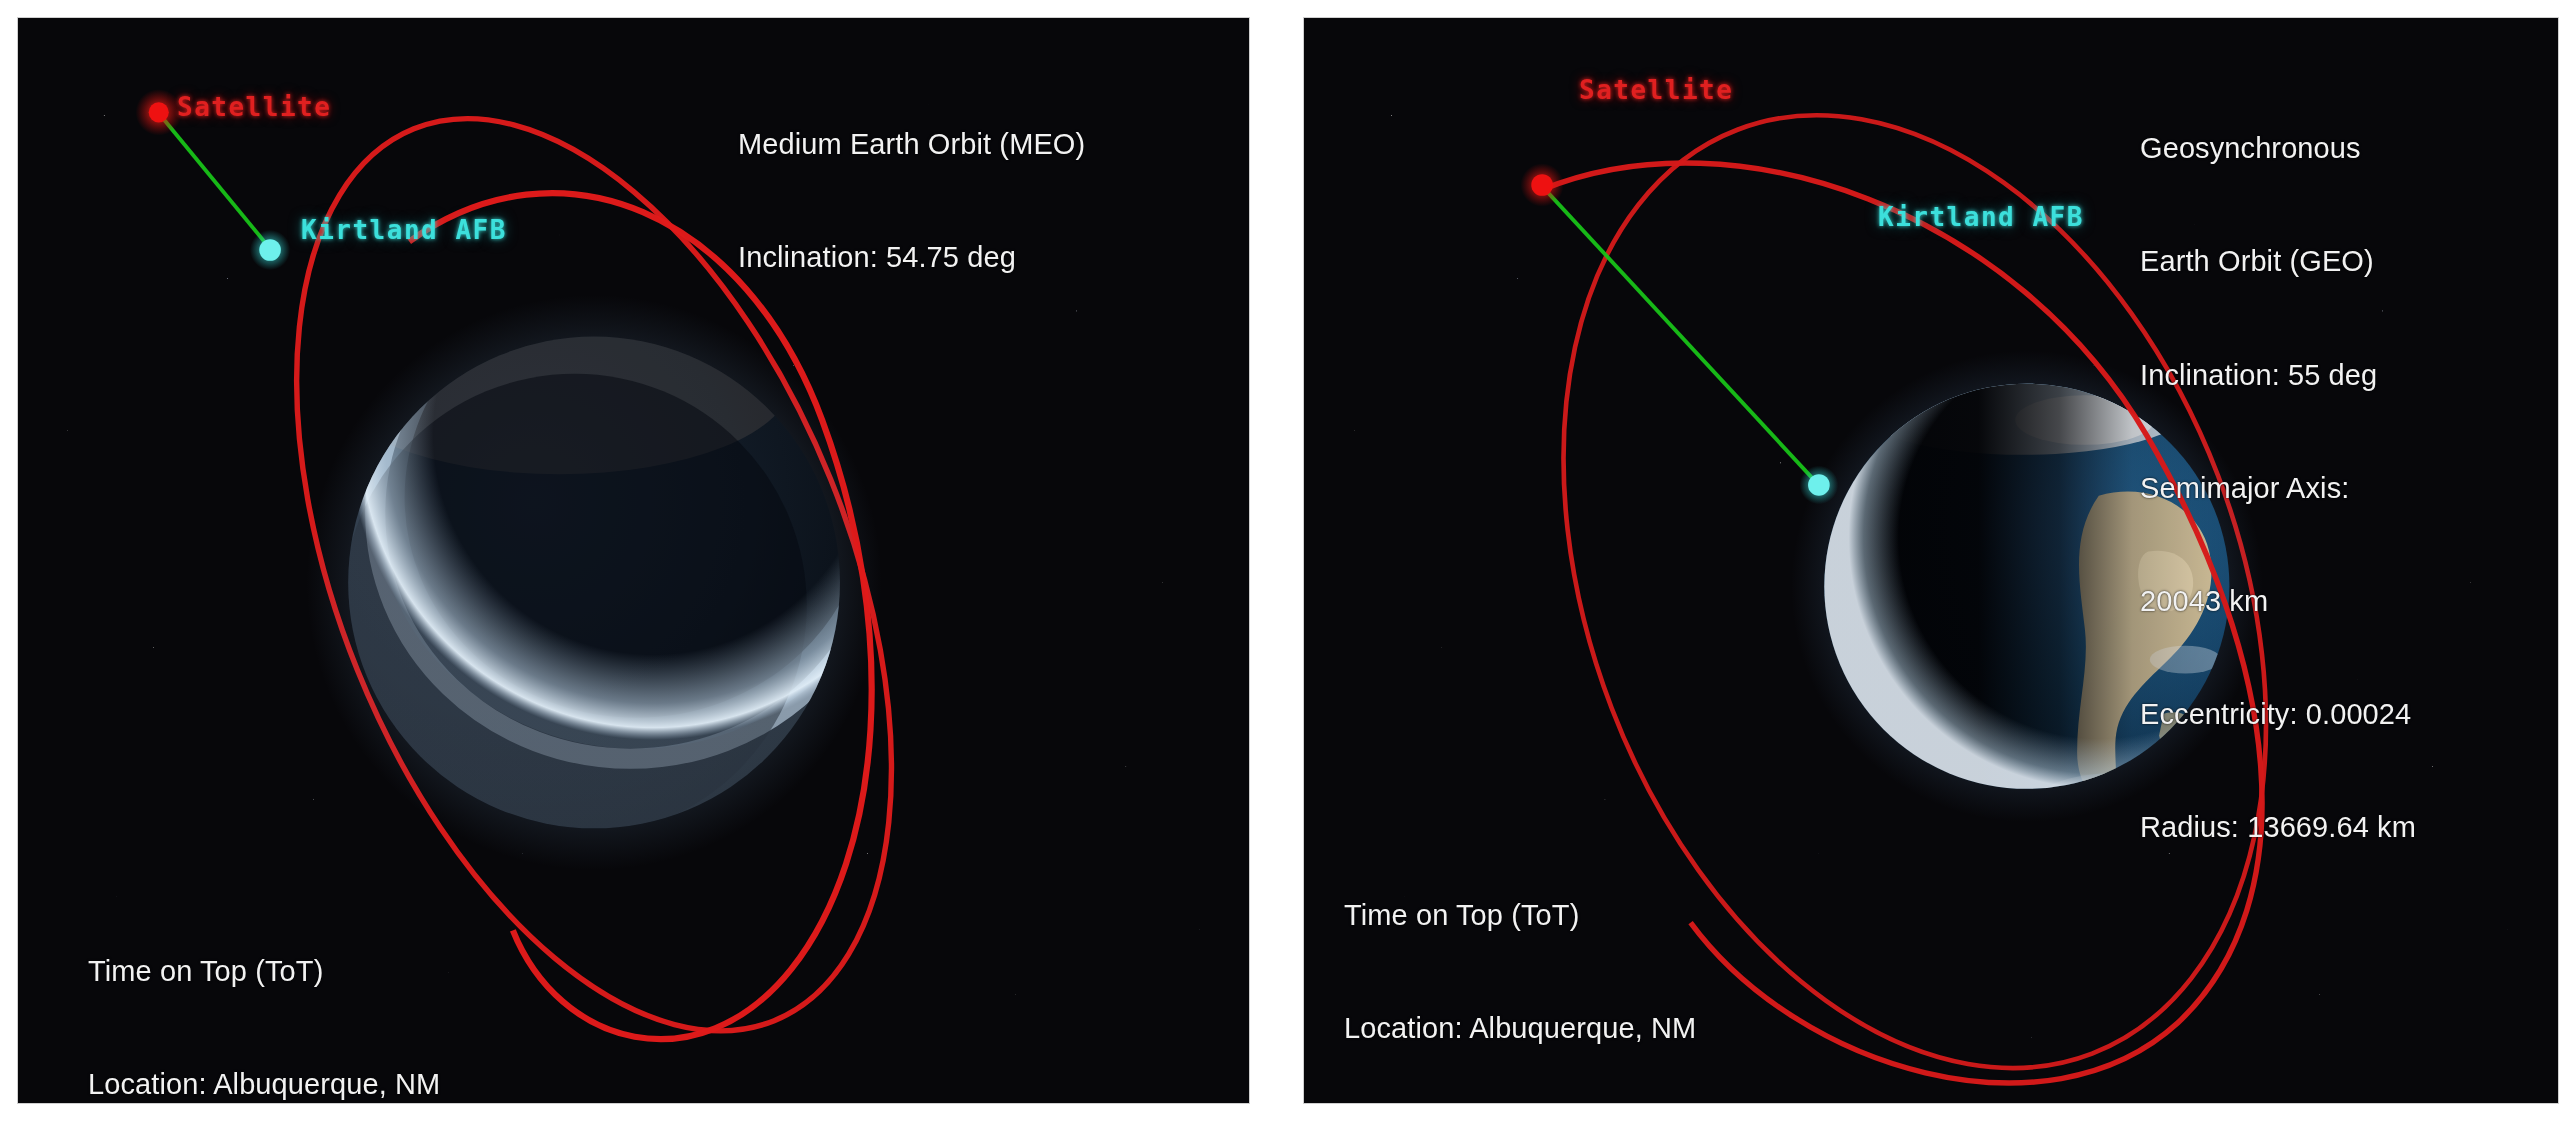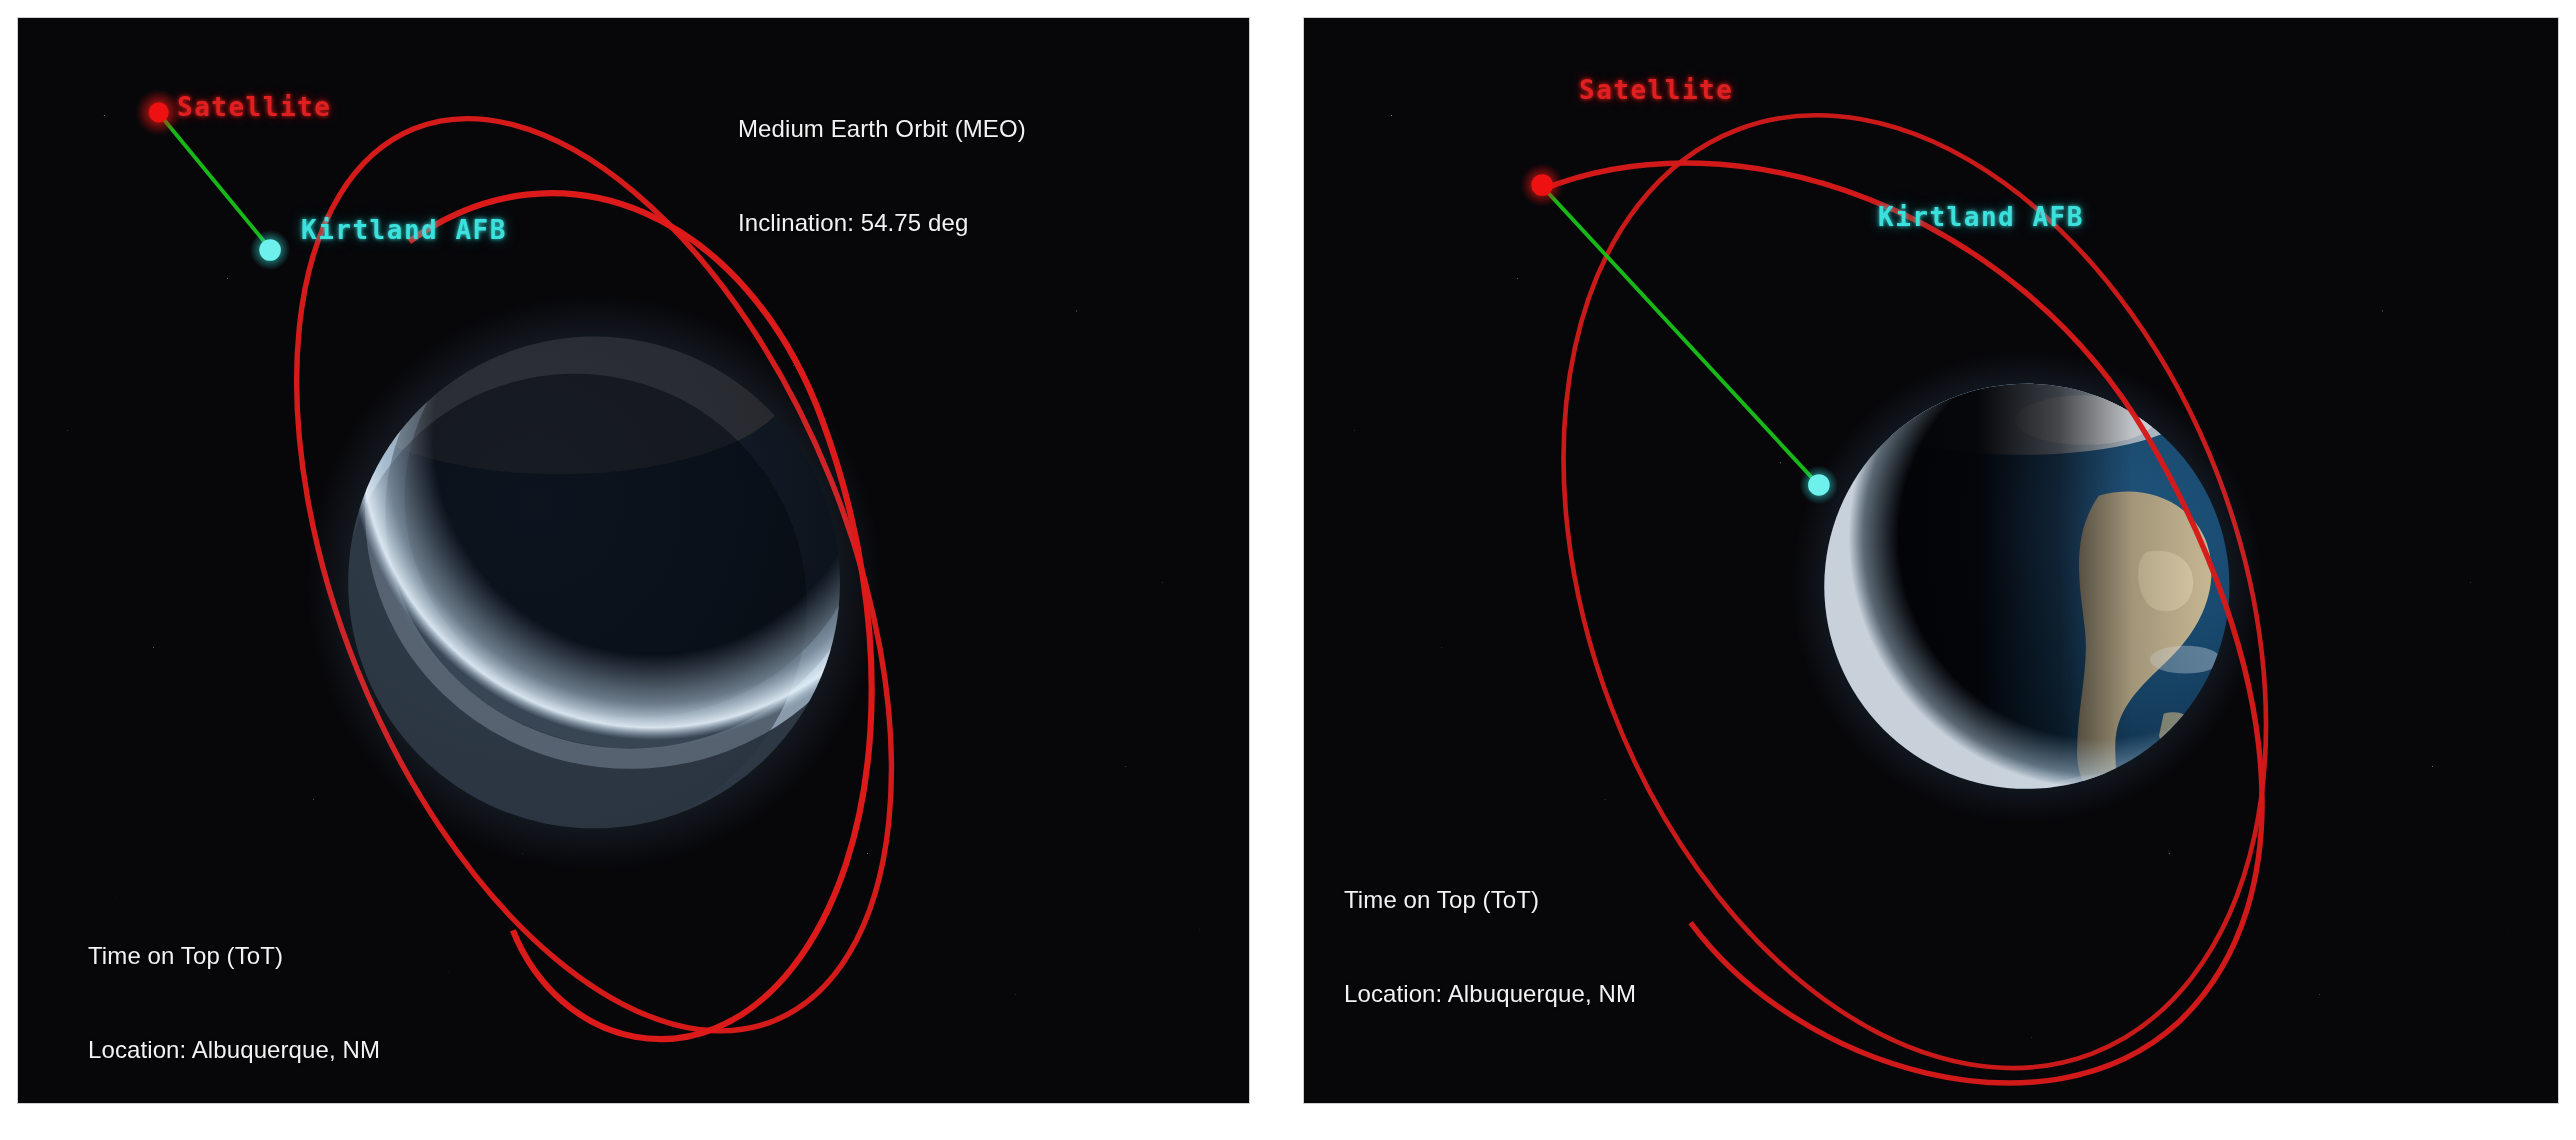--- a/index.html
+++ b/index.html
@@ -77,21 +77,21 @@
     opacity: .9;
   }
 
   
   .scene { position: absolute; inset: 0; }
 
   
   .infobox {
     position: absolute;
     color: #f2f2f2;
-    font-size: 24px;
+    font-size: 29px;
     line-height: 1.30;
     letter-spacing: 0.1px;
     white-space: pre;
     text-shadow: 0 0 2.3px rgba(0,0,0,.9);
   }
   #meo-orbit-info { left: 720px;  top: 33px; }
   #meo-tot-info   { left: 70px;   top: 860px; }
   #geo-orbit-info { left: 836px; top: 37px; }
   #geo-tot-info   { left: 40px;   top: 804px; }
 
@@ -291,20 +291,29 @@
       <circle cx="308" cy="216" r="28" fill="url(#satGlowRed)"></circle>
       <circle cx="308" cy="216" r="14" fill="#ee1111"></circle>
 
       <circle cx="666" cy="604" r="25" fill="url(#siteGlowCyan)"></circle>
       <circle cx="666" cy="604" r="14" fill="#6ef0ec"></circle>
     </svg>
 
     <div class="maplabel sat" id="geo-sat-label">Satellite</div>
     <div class="maplabel site" id="geo-site-label">Kirtland AFB</div>
 
+    <div class="infobox" id="geo-orbit-info">
+      <span class="line">Geosynchronous</span>
+      <span class="line">Earth Orbit (GEO)</span>
+      <span class="line">Inclination: 55 deg</span>
+      <span class="line">Semimajor Axis:</span>
+      <span class="line">20043 km</span>
+      <span class="line">Eccentricity: 0.00024</span>
+      <span class="line">Radius: 13669.64 km</span>
+    </div>
 
     <div class="infobox" id="geo-tot-info">
       <span class="line">Time on Top (ToT)</span>
       <span class="line">Location: Albuquerque, NM</span>
       
       
       
     </div>
   </div>
 

